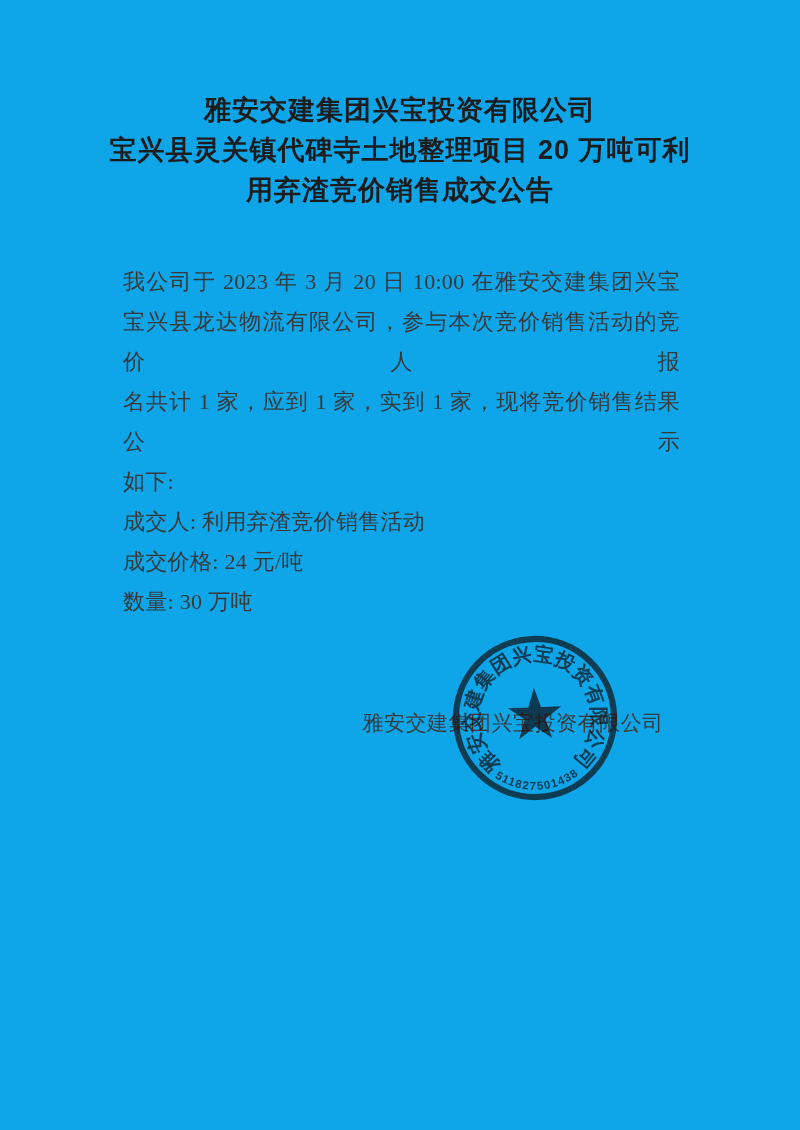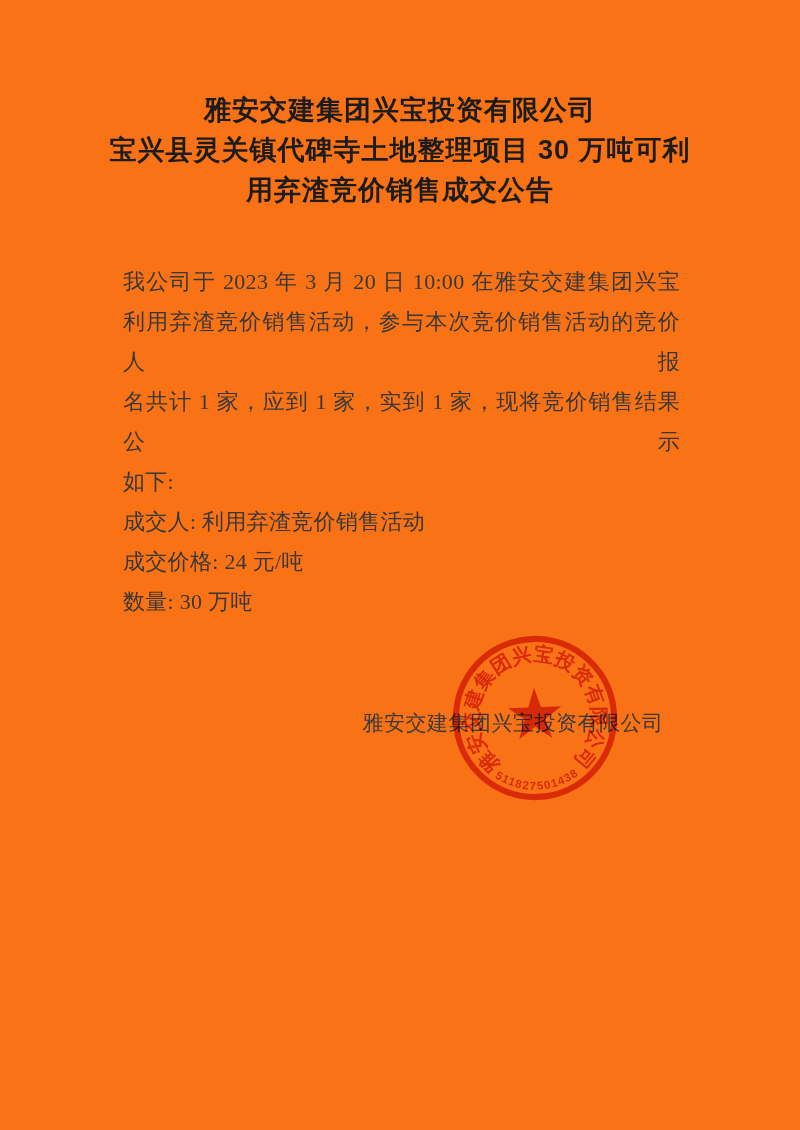--- a/index.html
+++ b/index.html
@@ -4,21 +4,21 @@
 <style>
   html, body {
     margin: 0;
     padding: 0;
     background: #ffffff;
   }
   .page {
     position: relative;
     width: 800px;
     height: 1130px;
-    background: #f97316;
+    background: #0ea5e9;
     overflow: hidden;
     font-family: "Liberation Serif", "DejaVu Serif", serif;
     color: #353535;
   }
   
   .title-block {
     position: absolute;
     top: 90px;
     left: 0;
     width: 800px;
@@ -96,27 +96,27 @@
     letter-spacing: 1.2px;
   }
 </style>
 </head>
 <body>
 
 <div class="page">
 
   <header class="title-block">
     <div class="title-line">雅安交建集团兴宝投资有限公司</div>
-    <div class="title-line">宝兴县灵关镇代碑寺土地整理项目 30 万吨可利</div>
+    <div class="title-line">宝兴县灵关镇代碑寺土地整理项目 20 万吨可利</div>
     <div class="title-line">用弃渣竞价销售成交公告</div>
   </header>
 
   <section class="body-block">
     <p class="jline indent">我公司于 2023 年 3 月 20 日 10:00 在雅安交建集团兴宝</p>
-    <p class="jline">利用弃渣竞价销售活动，参与本次竞价销售活动的竞价人报</p>
+    <p class="jline">宝兴县龙达物流有限公司，参与本次竞价销售活动的竞价人报</p>
     <p class="jline">名共计 1 家，应到 1 家，实到 1 家，现将竞价销售结果公示</p>
     <p>如下:</p>
     <p class="result">成交人: 利用弃渣竞价销售活动</p>
     <p class="result">成交价格: 24 元/吨</p>
     <p class="result">数量: 30 万吨</p>
   </section>
 
   <div class="signature-block">
     <div>雅安交建集团兴宝投资有限公司</div>
   </div>

